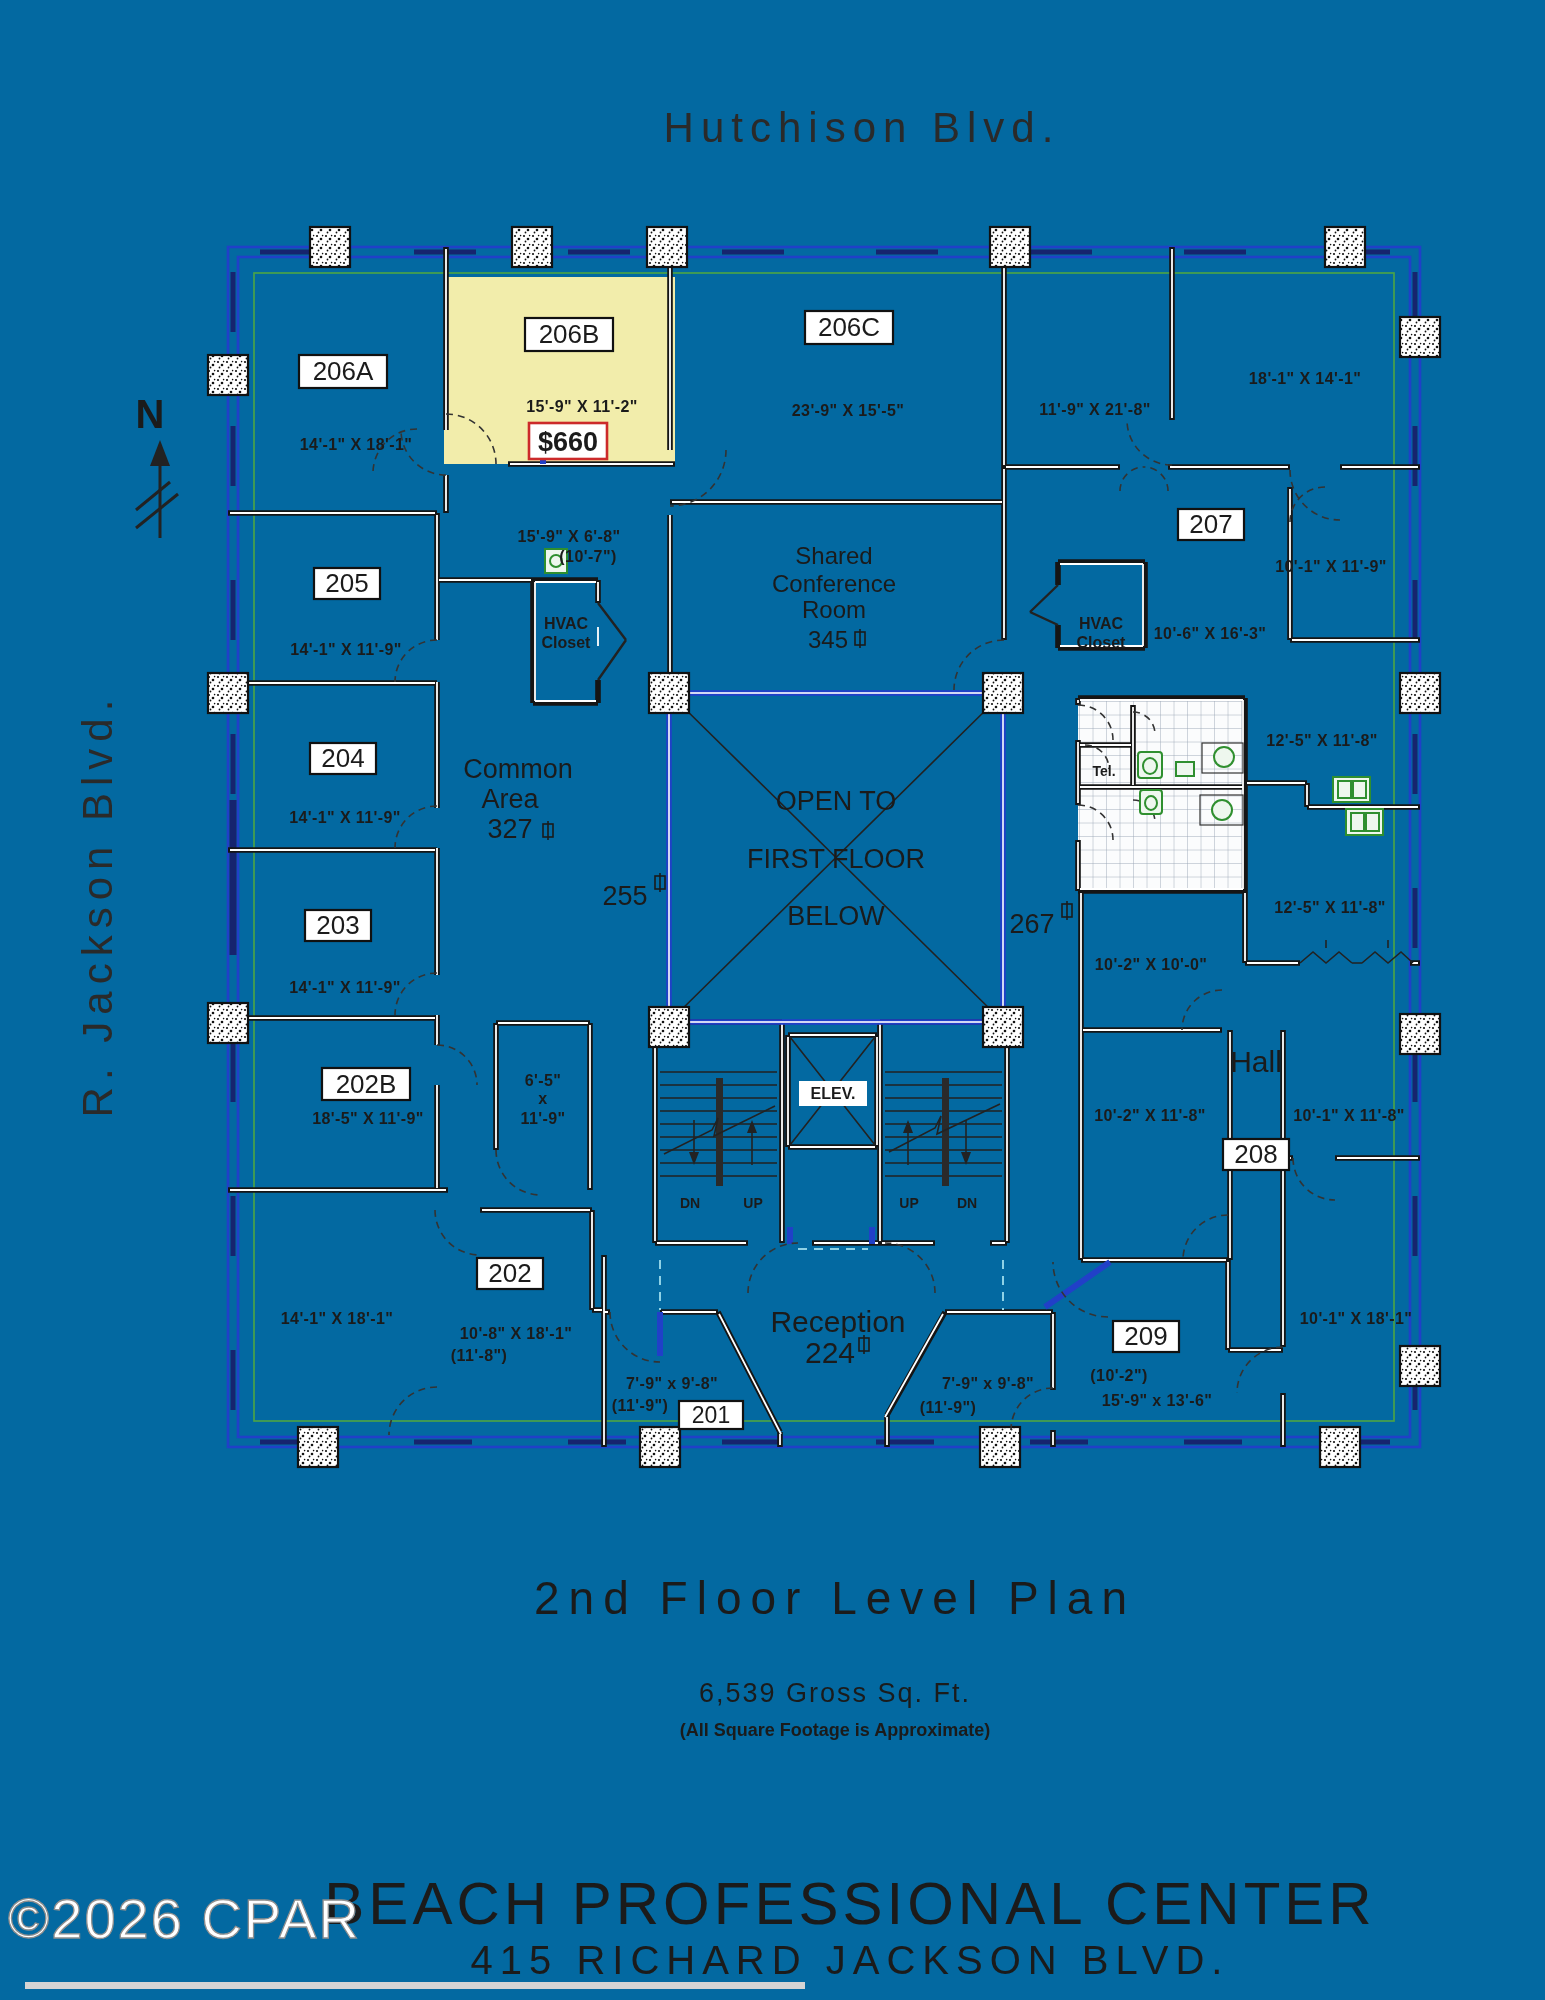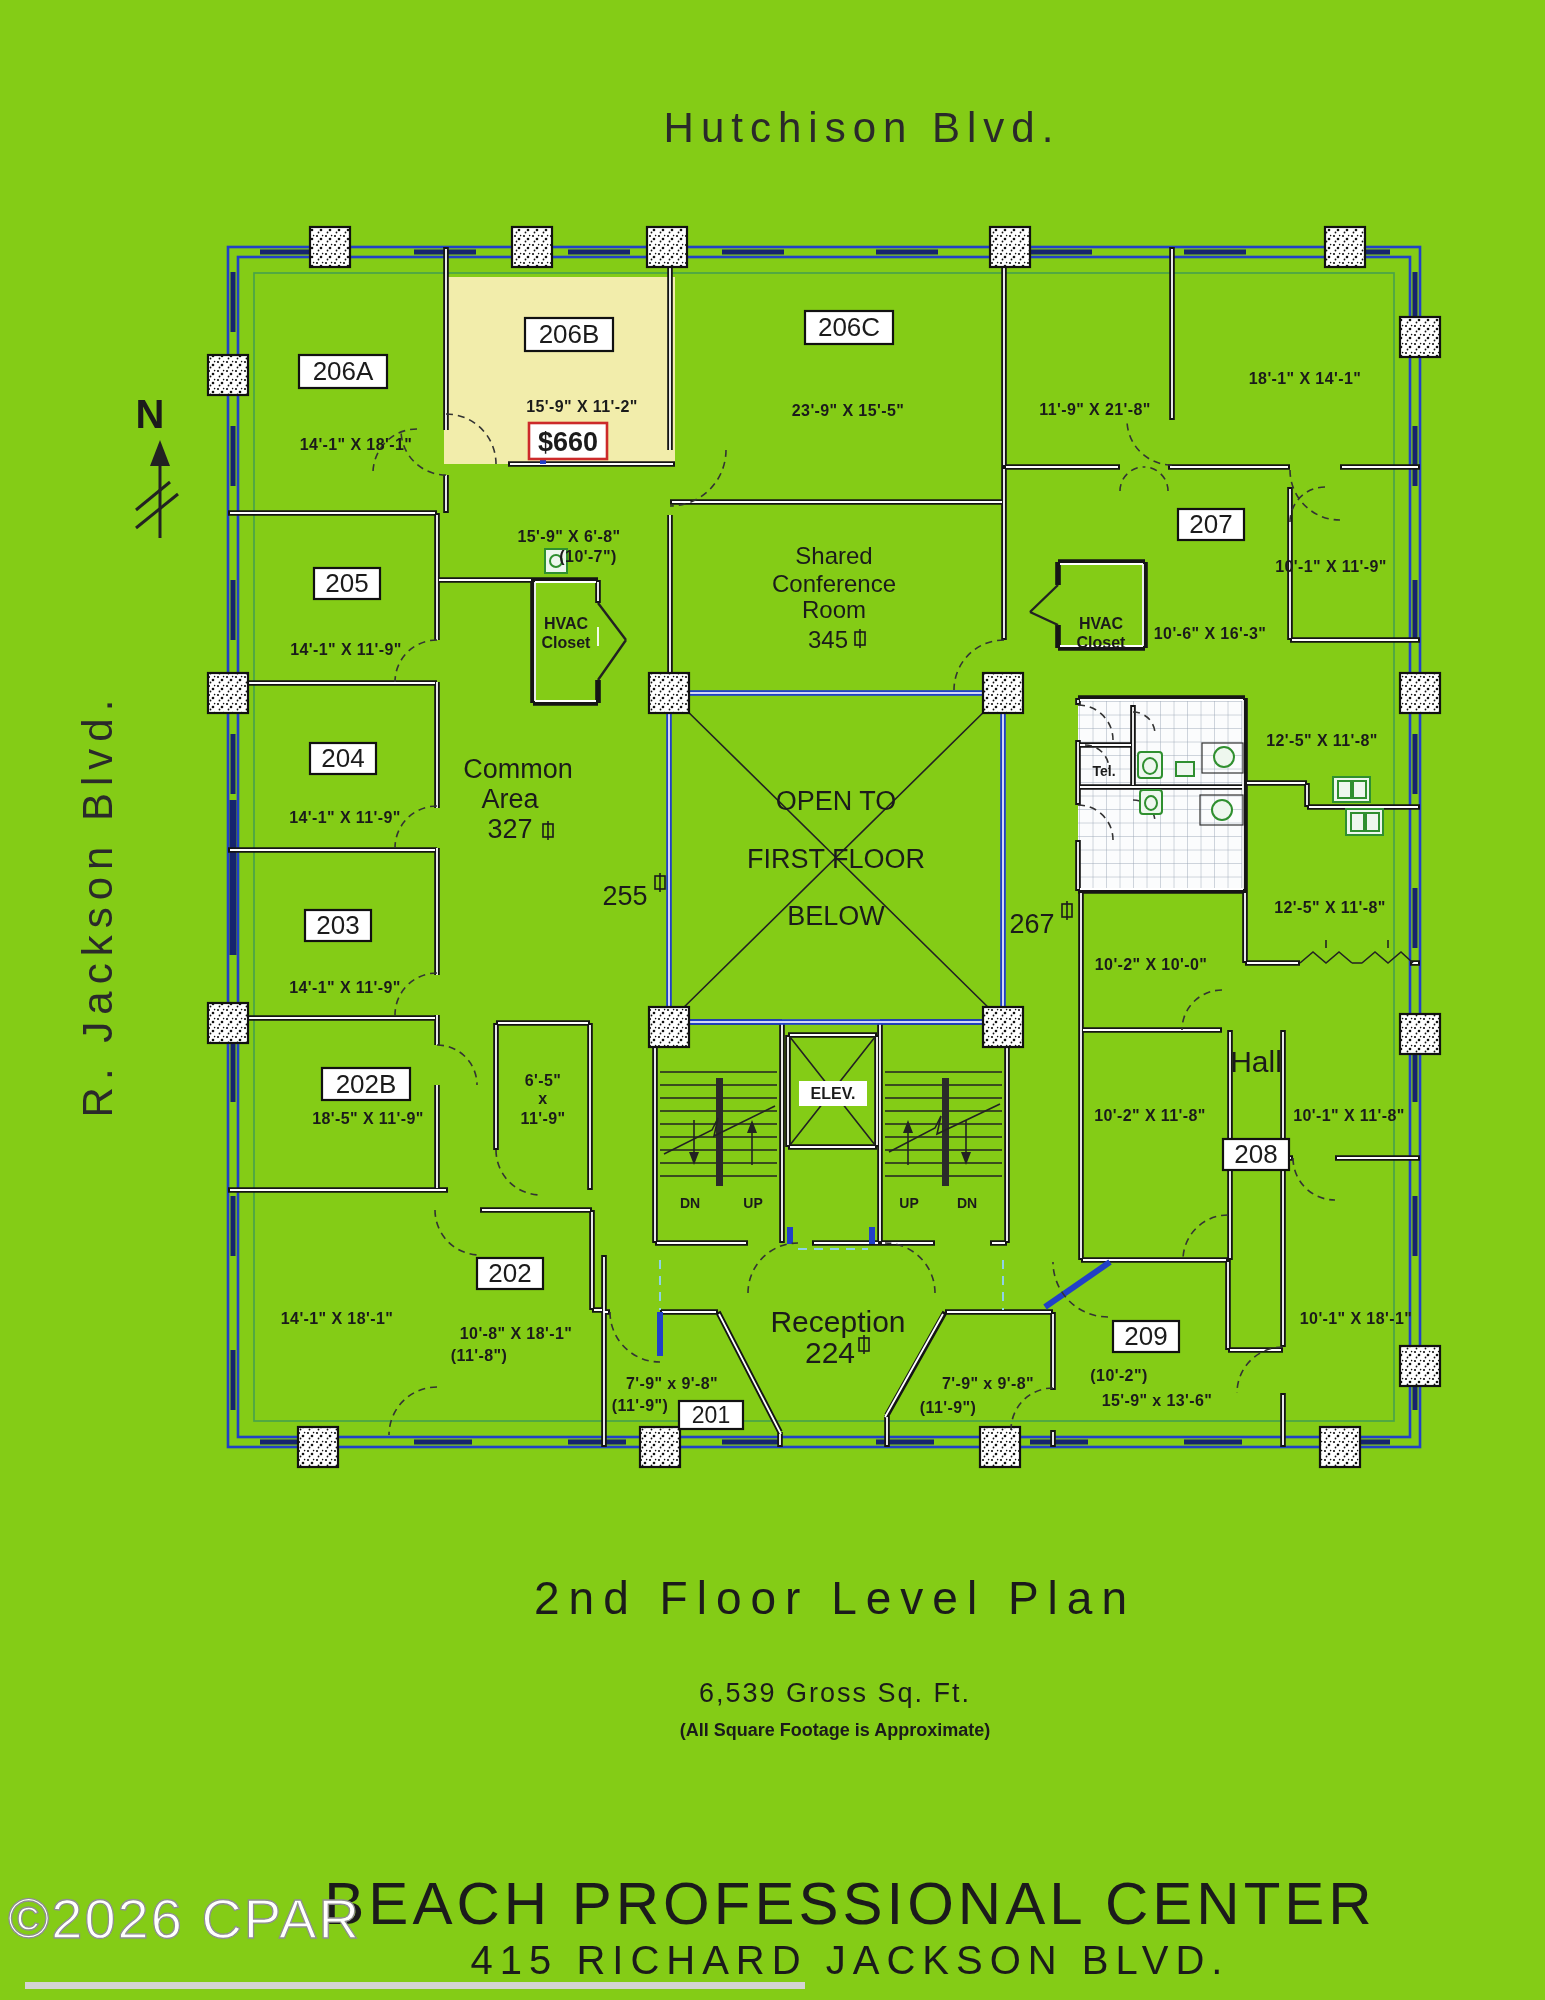--- a/index.html
+++ b/index.html
@@ -1,16 +1,16 @@
 <!DOCTYPE html>
 <html><head>
 <meta charset="utf-8">
 <style>
   html,body{margin:0;padding:0;background:#ffffff;}
-  .stage{position:relative;width:1545px;height:2000px;background:#84cc16;overflow:hidden;}
+  .stage{position:relative;width:1545px;height:2000px;background:#0369a1;overflow:hidden;}
   svg{position:absolute;left:0;top:0;}
   text{font-family:"Liberation Sans","DejaVu Sans",sans-serif;fill:#1b1b1b;}
   .street{font-size:42px;letter-spacing:7px;fill:#2a2a2a;}
   .north{font-size:40px;font-weight:bold;}
   .rm{font-size:26px;}
   .rm-sm{font-size:23px;}
   .dim{font-size:16px;font-weight:bold;letter-spacing:.4px;}
   .area{font-size:27px;}
   .area-sm{font-size:24px;}
   .lab{font-size:16px;font-weight:bold;}

